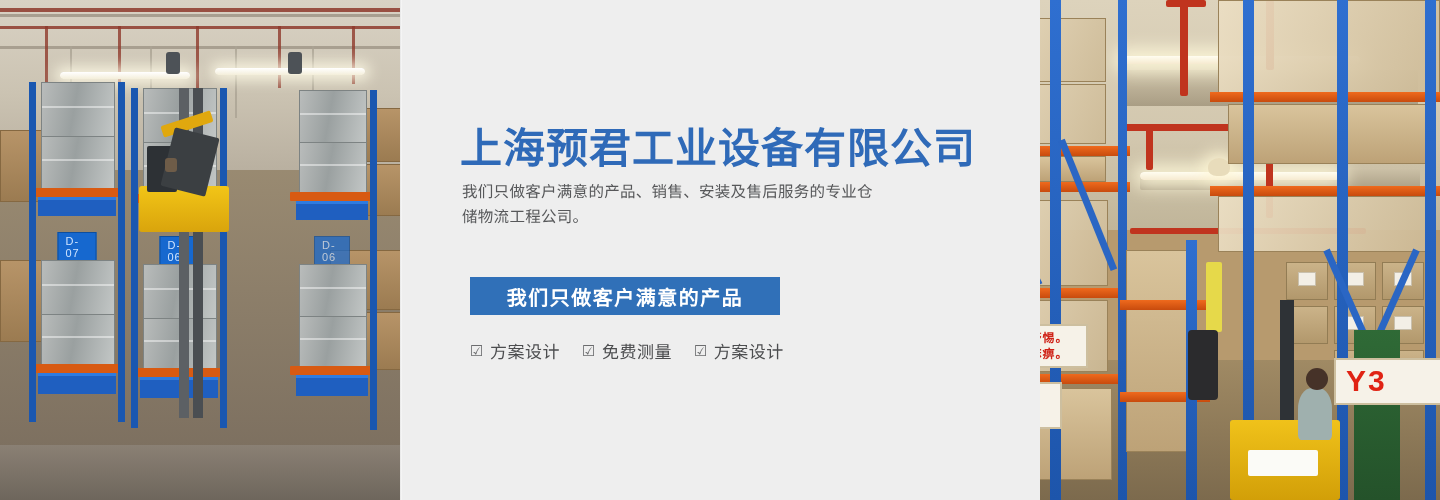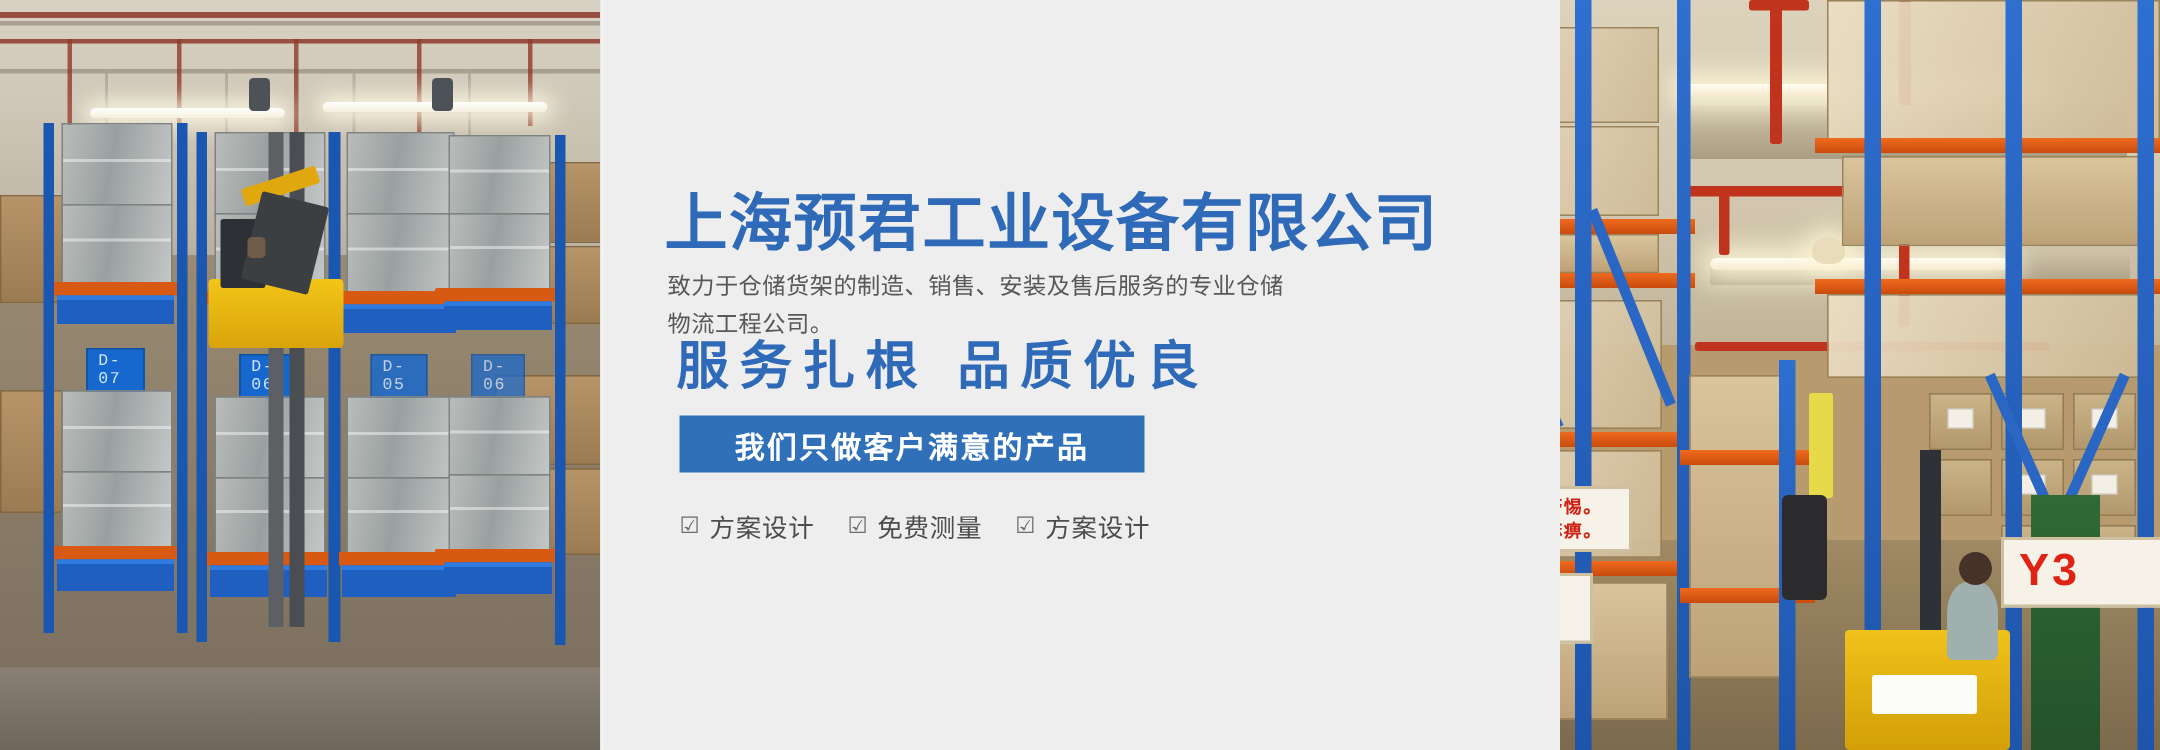--- a/index.html
+++ b/index.html
@@ -32,21 +32,21 @@
   
   .bay{position:absolute;}
   .bay .pal{position:absolute;left:0;width:100%;background:#1f5fc0;border-top:3px solid #2f7be0;}
   .bay .orange{position:absolute;left:-6px;width:calc(100% + 12px);height:9px;background:#d85a12;border-radius:1px;}
   .bay .tote{position:absolute;left:4%;width:92%;
     background:linear-gradient(100deg,#b9bcbb,#9aa0a0 45%,#c3c7c6);
     border:1px solid #7d8383;}
   .bay .tote:after{content:"";position:absolute;left:0;top:42%;width:100%;height:2px;background:rgba(255,255,255,.45);}
   .bay .label{position:absolute;left:50%;transform:translateX(-50%);
     background:#1668cf;color:#cfe4ff;font-size:11px;letter-spacing:1px;
-    padding:2px 7px;border:1px solid #0d4e9e;font-family:Liberation Mono, monospace;}
+    padding:2px 7px;border:1px solid #0d4e9e;font-family:Liberation Sans, sans-serif;}
   .bay .upright{position:absolute;top:0;width:7px;height:100%;background:#1a57b0;}
   .lp-carton{position:absolute;background:linear-gradient(#b79468,#9b7b51);border:1px solid #856841;}
   .forklift{position:absolute;}
   .fl-mast{position:absolute;width:10px;background:#5c6064;}
   .fl-body{position:absolute;background:linear-gradient(#f2c517,#d9a40c);border-radius:3px;}
   .fl-arm{position:absolute;background:#3b3f42;border-radius:2px;}
 
   
   .right-photo{right:0;top:0;width:510px;height:500px;background:#b79a6e;}
   .rp-ceiling{position:absolute;left:0;top:0;width:100%;height:46%;
@@ -78,21 +78,21 @@
   
   .mask-circle{position:absolute;background:#ffffff;border-radius:50%;}
   .mask-top{width:980px;height:980px;left:-920px;top:-330px;}
   .mask-bottom{width:620px;height:620px;left:-590px;top:330px;}
 
   
   .center{position:absolute;left:400px;top:0;width:640px;height:500px;
     background:#eeeeee;}
   .divider{position:absolute;left:400px;top:0;width:2px;height:500px;
     background:linear-gradient(90deg,#e4e4e4,#fafafa);}
-  .copy{position:absolute;left:43px;top:0;width:560px;height:388px;}
+  .copy{position:absolute;left:60px;top:0;width:560px;height:388px;}
 
   .title{position:absolute;top:100px;left:0;
     font-size:42px;font-weight:bold;color:#2f6ab8;letter-spacing:1px;
     white-space:nowrap;line-height:1;}
   .subtitle{position:absolute;top:163px;left:2px;width:425px;
     font-size:15.5px;color:#57585a;line-height:1.62;letter-spacing:.3px;}
   .slogan{position:absolute;top:227px;left:8px;
     font-size:35px;font-weight:bold;color:#2f6ab8;letter-spacing:7px;
     white-space:nowrap;line-height:1;font-family:"DejaVu Serif","Liberation Serif",serif;}
   .cta{position:absolute;top:277px;left:10px;width:310px;height:38px;
@@ -162,32 +162,20 @@
       <div class="pal" style="top:115px;height:16px;"></div>
       <div class="label" style="top:148px;">D-06</div>
       <div class="tote" style="top:176px;height:54px;"></div>
       <div class="tote" style="top:230px;height:50px;"></div>
       <div class="orange" style="top:280px;"></div>
       <div class="pal" style="top:289px;height:18px;"></div>
       <div class="upright" style="left:-9px;"></div>
       <div class="upright" style="right:-9px;"></div>
     </div>
 
-    <div class="bay" style="left:228px;top:88px;width:76px;height:340px;">
-      <div class="tote" style="top:0;height:54px;"></div>
-      <div class="tote" style="top:54px;height:52px;"></div>
-      <div class="orange" style="top:106px;"></div>
-      <div class="pal" style="top:115px;height:16px;"></div>
-      <div class="label" style="top:148px;opacity:.82;">D-05</div>
-      <div class="tote" style="top:176px;height:54px;"></div>
-      <div class="tote" style="top:230px;height:50px;"></div>
-      <div class="orange" style="top:280px;"></div>
-      <div class="pal" style="top:289px;height:18px;"></div>
-      <div class="upright" style="left:-9px;"></div>
-    </div>
 
     <div class="bay" style="left:296px;top:90px;width:72px;height:340px;">
       <div class="tote" style="top:0;height:52px;"></div>
       <div class="tote" style="top:52px;height:50px;"></div>
       <div class="orange" style="top:102px;"></div>
       <div class="pal" style="top:111px;height:16px;"></div>
       <div class="label" style="top:146px;opacity:.72;">D-06</div>
       <div class="tote" style="top:174px;height:52px;"></div>
       <div class="tote" style="top:226px;height:50px;"></div>
       <div class="orange" style="top:276px;"></div>
@@ -301,23 +289,22 @@
 
     <div class="mask-circle mask-top"></div>
     <div class="mask-circle mask-bottom"></div>
   </div>
 
   <div class="center">
     <div class="copy">
 
       <h1 class="title">上海预君工业设备有限公司</h1>
 
-      <p class="subtitle">致力于仓储货架的制造、销售、安装及售后服务的专业仓储物流工程公司。</p>
-
-      <div class="slogan">服务扎根  品质优良</div>
+      <p class="subtitle">我们只做客户满意的产品、销售、安装及售后服务的专业仓储物流工程公司。</p>
+
 
       <div class="cta">我们只做客户满意的产品</div>
 
       <div class="features">
         <div class="feat">
           <span class="chk">☑</span>
           <span>方案设计</span>
         </div>
         <div class="feat">
           <span class="chk">☑</span>

